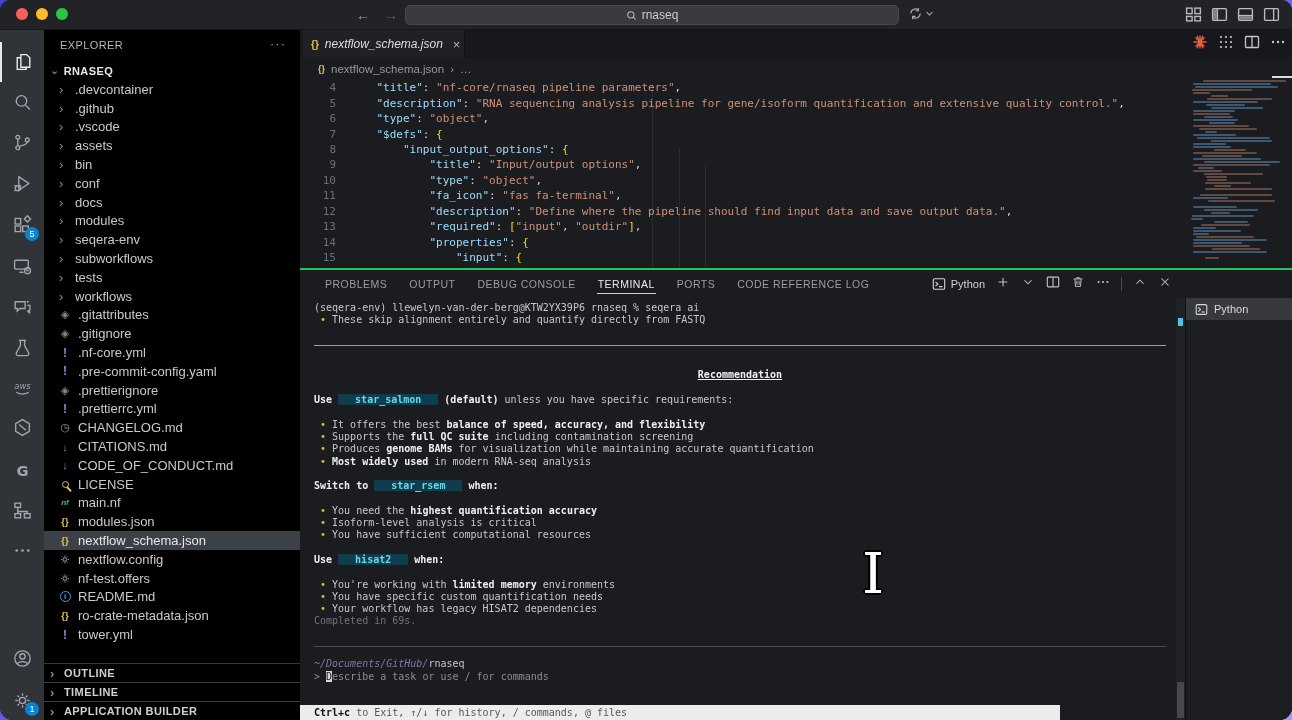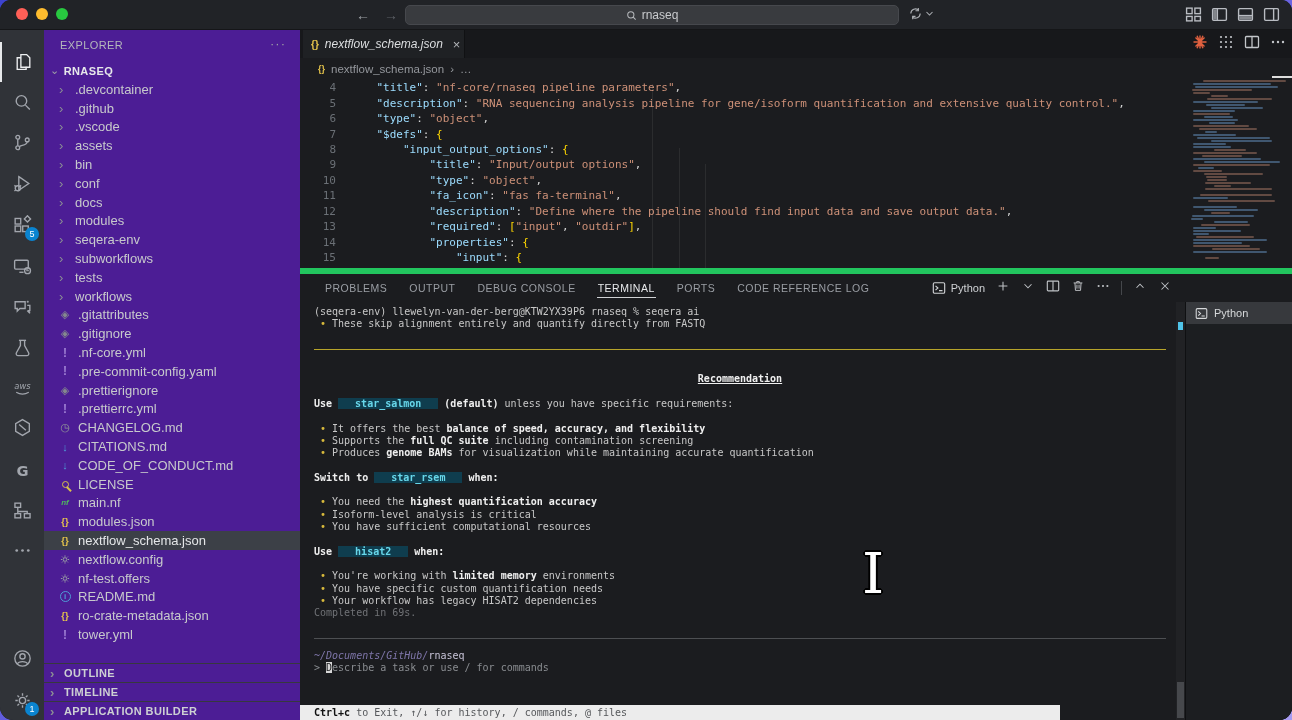--- a/index.html
+++ b/index.html
@@ -25,21 +25,21 @@
   
   #activitybar { position:absolute; left:0; top:30px; width:44px; height:690px; background:#303338; }
   .ab-item { position:absolute; left:0; width:44px; height:40px; display:flex; align-items:center;
              justify-content:center; color:#a2a6ad; }
   .ab-item.active { color:#eceef0; border-left:2px solid #e7e9eb; }
   .ab-item svg { width:21px; height:21px; }
   .ab-badge { position:absolute; right:5px; bottom:4px; min-width:14px; height:14px; border-radius:8px;
               background:#0a84d0; color:#fff; font-size:9px; line-height:14px; text-align:center; padding:0 2px; }
 
   
-  #sidebar { position:absolute; left:44px; top:30px; width:256px; height:690px; background:#4c1d95; }
+  #sidebar { position:absolute; left:44px; top:30px; width:256px; height:690px; background:#000000; }
   #sb-header { position:absolute; left:16px; top:9px; color:#b4b7bb; font-size:11px; letter-spacing:.4px; }
   #sb-more { position:absolute; right:14px; top:6px; color:#9da0a5; font-size:13px; letter-spacing:1px; }
   #project-row { position:absolute; left:0; top:31px; width:100%; height:19px; color:#e6e8ea;
                  font-size:11px; font-weight:bold; letter-spacing:.4px; display:flex; align-items:center; gap:4px;
                  padding-left:6px; }
   #tree { position:absolute; left:0; top:50px; width:100%; }
   .tree-row { height:18.8px; display:flex; align-items:center; gap:7px; padding-left:15px;
               color:#c7c9cc; font-size:13px; white-space:nowrap; }
   .tree-row.sel { background:#3c4047; color:#e4e6e8; }
   .tr-chev { color:#8b8f94; font-size:13px; width:9px; }
@@ -73,21 +73,21 @@
   .cnum { width:36px; text-align:right; color:#6b7076; flex:none; }
   .ctext { margin-left:14px; white-space:pre; }
   .tk-k { color:#9cdcfe; } .tk-s { color:#ce9178; } .tk-p { color:#d4d4d4; } .tk-br { color:#ffd700; }
   .iguide { position:absolute; width:1px; background:rgba(255,255,255,.07); }
   #minimap { position:absolute; right:0; top:50px; width:107px; height:188px; background:#1b1c1f; overflow:hidden; }
   .mm-row { height:2px; margin-bottom:1px; border-radius:1px; }
   #mm-slider { position:absolute; right:0; top:46px; width:20px; height:2px; background:rgba(255,255,255,.85); }
 
   
   #panel { position:absolute; left:0; top:238px; width:992px; height:452px; background:#1b1c1f;
-           border-top:6px solid #22c55e; }
+           border-top:2px solid #22c55e; }
   #panel-tabs { position:absolute; left:0; top:0; height:28px; display:flex; align-items:center; padding-left:14px; }
   .ptab { color:#9a9ea4; font-size:10.5px; letter-spacing:.5px; padding:0 11px; height:100%;
           display:flex; align-items:center; position:relative; }
   .ptab.active { color:#e8eaec; }
   .ptab.active::after { content:""; position:absolute; left:10px; right:10px; bottom:4px; height:1px; background:#d0d2d4; }
   #panel-toolbar { position:absolute; right:120px; top:0; height:28px; display:flex; align-items:center;
                    gap:11px; color:#bfc2c6; }
   #panel-toolbar svg { width:14px; height:14px; }
   .pt-shell { display:flex; align-items:center; gap:5px; font-size:11px; color:#cfd1d4; }
   .pt-sep { width:1px; height:14px; background:#45474b; }
@@ -680,20 +680,21 @@
               <i></i>
             </div>
             <div class="tline"></div>
             <div class="tline center"><span class="tg-bu">Recommendation</span></div>
             <div class="tline"></div>
             <div class="tline"><span class="tg-b">Use </span><span class="tg-code">star_salmon</span><span class="tg-b"> (default)</span><span> unless you have specific requirements:</span></div>
             <div class="tline"></div>
             <div class="tline"><span class="tg-y"> • </span><span>It offers the best </span><span class="tg-b">balance of speed, accuracy, and flexibility</span></div>
             <div class="tline"><span class="tg-y"> • </span><span>Supports the </span><span class="tg-b">full QC suite</span><span> including contamination screening</span></div>
             <div class="tline"><span class="tg-y"> • </span><span>Produces </span><span class="tg-b">genome BAMs</span><span> for visualization while maintaining accurate quantification</span></div>
+            <div class="tline"><span class="tg-y"> • </span><span class="tg-b">Most widely used</span><span> in modern RNA-seq analysis</span></div>
             <div class="tline"></div>
             <div class="tline"><span class="tg-b">Switch to </span><span class="tg-code">star_rsem</span><span class="tg-b"> when:</span></div>
             <div class="tline"></div>
             <div class="tline"><span class="tg-y"> • </span><span>You need the </span><span class="tg-b">highest quantification accuracy</span></div>
             <div class="tline"><span class="tg-y"> • </span><span>Isoform-level analysis is critical</span></div>
             <div class="tline"><span class="tg-y"> • </span><span>You have sufficient computational resources</span></div>
             <div class="tline"></div>
             <div class="tline"><span class="tg-b">Use </span><span class="tg-code">hisat2</span><span class="tg-b"> when:</span></div>
             <div class="tline"></div>
             <div class="tline"><span class="tg-y"> • </span><span>You're working with </span><span class="tg-b">limited memory</span><span> environments</span></div>

